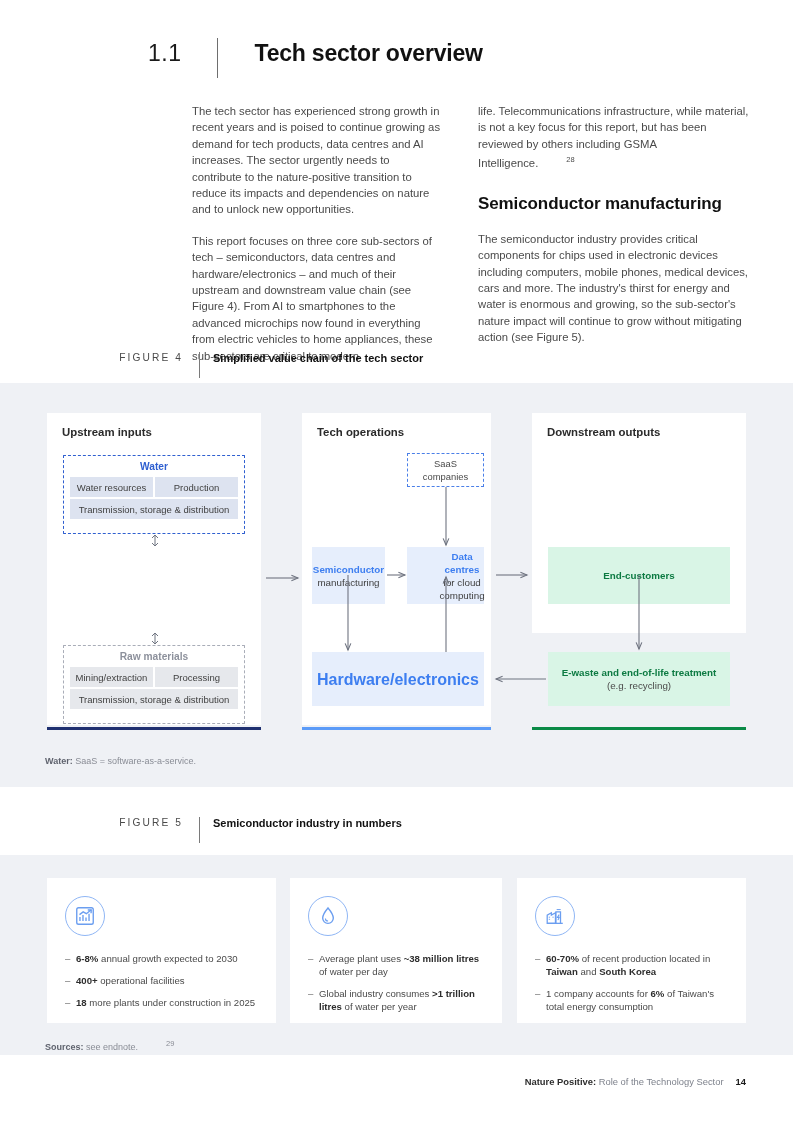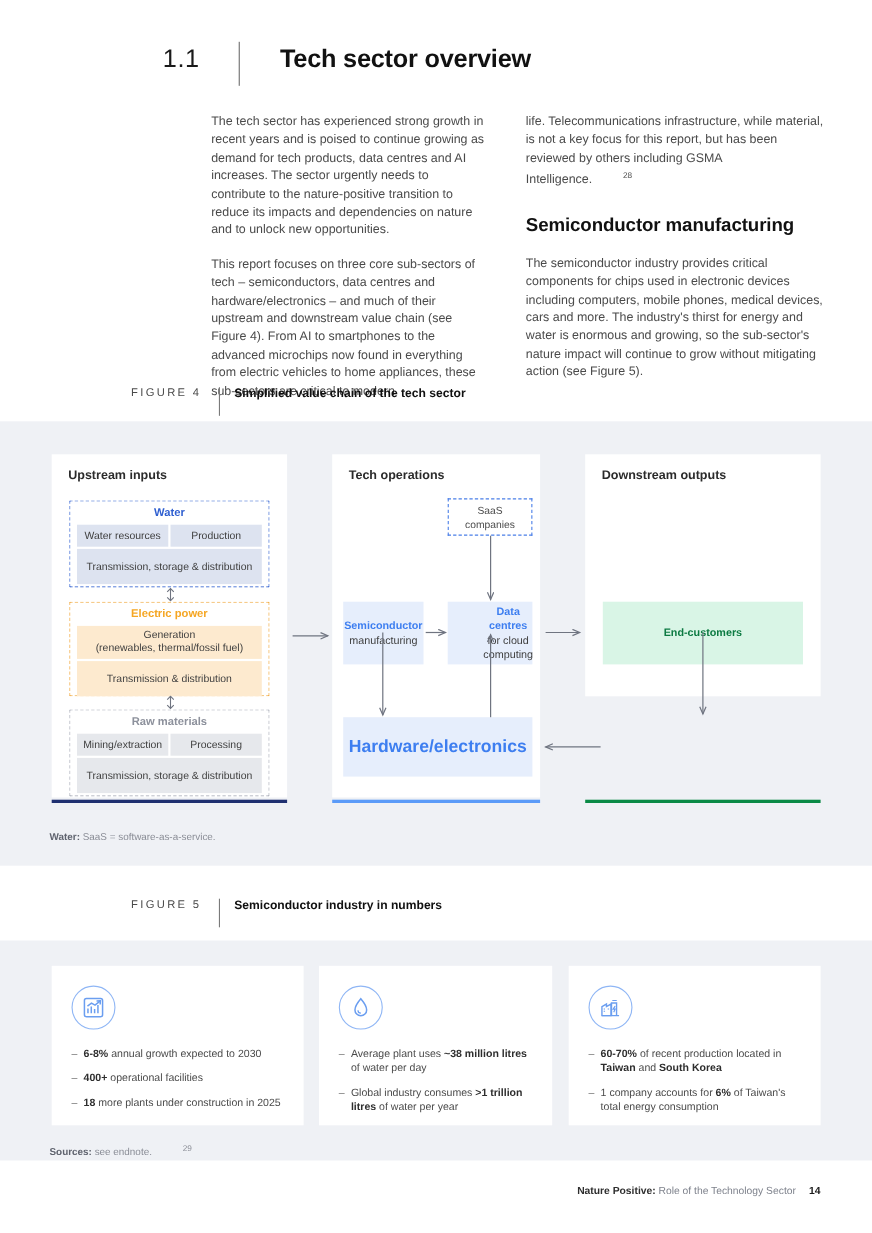--- a/index.html
+++ b/index.html
@@ -52,21 +52,21 @@
   #bar-tech { left: 302px; top: 344px; width: 189px; background: #5b9bf8; }
   #bar-down { left: 532px; top: 344px; width: 214px; background: #0a8a46; }
 
   
   .dgroup { position: absolute; border: 1.4px dashed; border-radius: 1px; }
   .dgroup .ghead { text-align: center; font-size: 10.2px; font-weight: 700; margin: 5px 0 5px; }
   .chip { background: #dde3f0; font-size: 9.5px; color: #3f3f3f; text-align: center;
           display: flex; align-items: center; justify-content: center; }
   .chiprow { display: flex; gap: 2px; margin: 0 6px 2px; }
   .chiprow .chip { flex: 1; height: 20px; }
-  .chipfull { margin: 0 6px 6px; height: 32px; }
+  .chipfull { margin: 0 6px 6px; height: 20px; }
 
   #g-water { left: 16px; top: 42px; width: 182px; height: 79px; border-color: #2f5fd0; }
   #g-water .ghead { color: #2f5fd0; }
   #g-power { left: 16px; top: 134px; width: 182px; height: 86px; border-color: #f0a330; }
   #g-power .ghead { color: #f5a623; }
   #g-power .chip { background: #fdeacf; }
   #g-raw { left: 16px; top: 232px; width: 182px; height: 79px; border-color: #a9adb8; }
   #g-raw .ghead { color: #8d919c; }
   #g-raw .chip { background: #e6e8ec; }
   .chip2line { flex-direction: column; line-height: 12px; height: 30px !important; }
@@ -160,30 +160,20 @@
       </div>
       <div class="chip chipfull">Transmission, storage &amp; distribution</div>
     </div>
 
     <svg class="dblarrow" id="da1" viewBox="0 0 12 13">
       <line x1="6" y1="1" x2="6" y2="12" stroke="#6f7480" stroke-width="1"></line>
       <polyline points="3,4 6,1 9,4" fill="none" stroke="#6f7480" stroke-width="1"></polyline>
       <polyline points="3,9 6,12 9,9" fill="none" stroke="#6f7480" stroke-width="1"></polyline>
     </svg>
 
-    <div class="dgroup" id="g-power">
-      <div class="ghead">Electric power</div>
-      <div class="chiprow">
-        <div class="chip chip2line">
-          <span>Generation</span>
-          <span>(renewables, thermal/fossil fuel)</span>
-        </div>
-      </div>
-      <div class="chip chipfull">Transmission &amp; distribution</div>
-    </div>
 
     <svg class="dblarrow" id="da2" viewBox="0 0 12 13">
       <line x1="6" y1="1" x2="6" y2="12" stroke="#6f7480" stroke-width="1"></line>
       <polyline points="3,4 6,1 9,4" fill="none" stroke="#6f7480" stroke-width="1"></polyline>
       <polyline points="3,9 6,12 9,9" fill="none" stroke="#6f7480" stroke-width="1"></polyline>
     </svg>
 
     <div class="dgroup" id="g-raw">
       <div class="ghead">Raw materials</div>
       <div class="chiprow">
@@ -220,20 +210,26 @@
   </div>
   <div class="panel-bar" id="bar-tech"></div>
 
   <div class="panel" id="p-down">
     <div class="ptitle">Downstream outputs</div>
 
     <div class="gbox" id="b-end">
       <span class="ggreen">End-customers</span>
     </div>
 
+    <div class="gbox" id="b-waste">
+      <div>
+        <span class="ggreen">E-waste and end-of-life treatment</span>
+        <span>(e.g. recycling)</span>
+      </div>
+    </div>
   </div>
   <div class="panel-bar" id="bar-down"></div>
 
   <svg class="conn">
     <defs>
       <marker id="ah" markerWidth="9" markerHeight="9" refX="7" refY="3.2" orient="auto">
         <polyline points="1,0.6 7,3.2 1,5.8" fill="none" stroke="#6f7480" stroke-width="1"></polyline>
       </marker>
     </defs>
 

